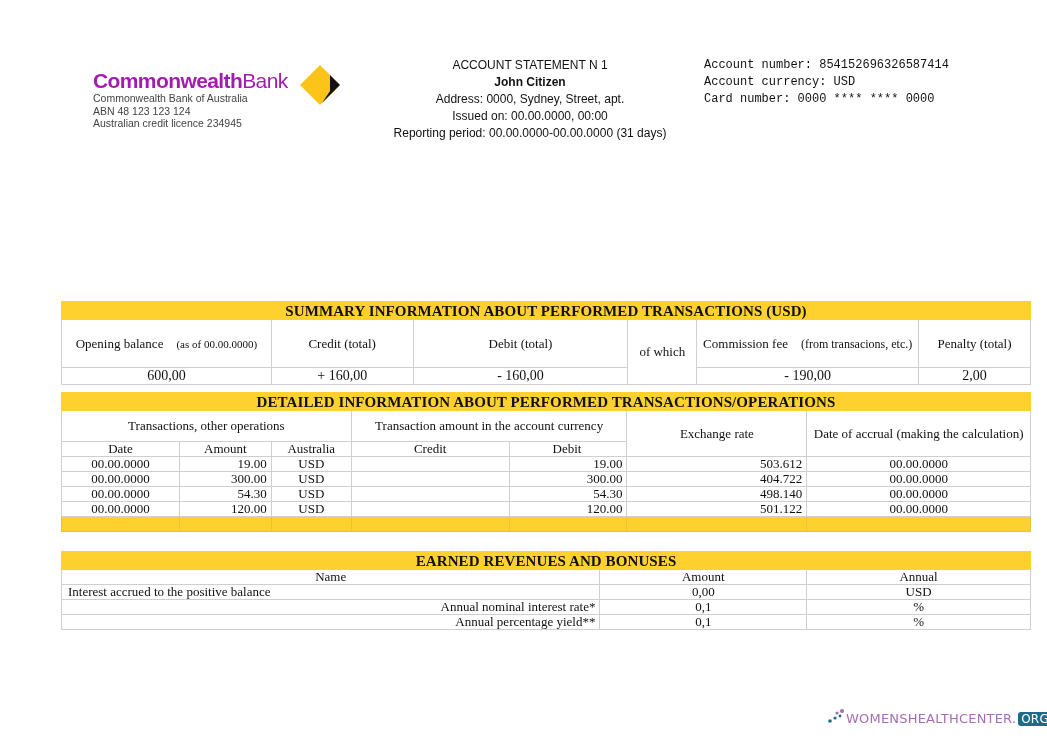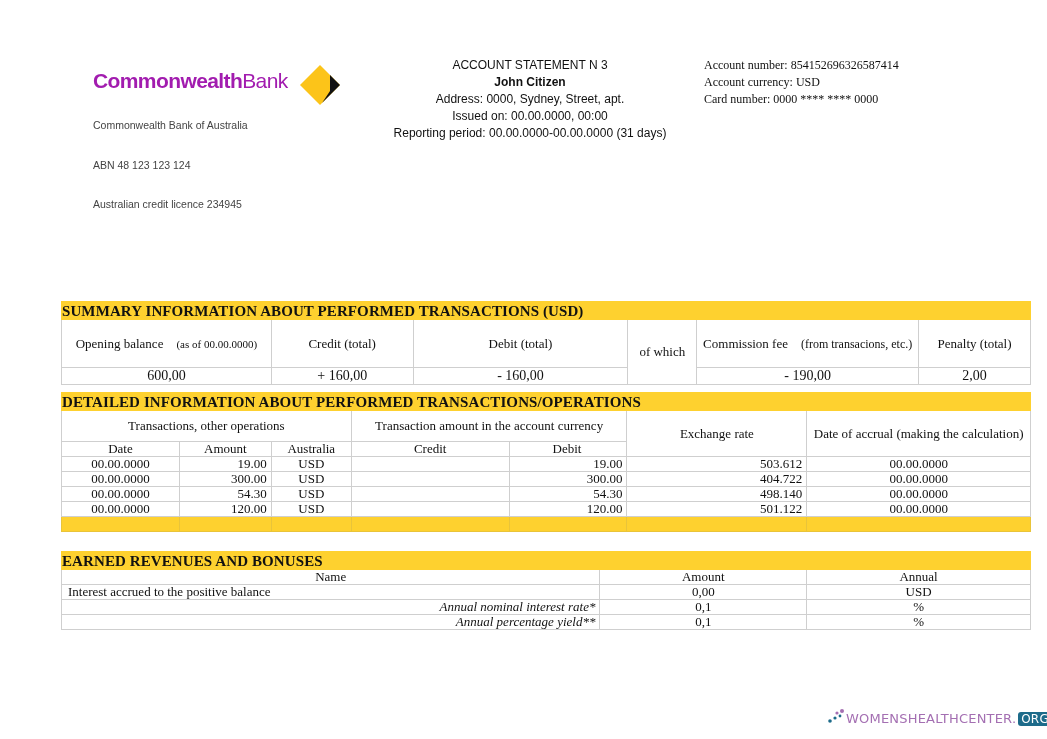--- a/index.html
+++ b/index.html
@@ -4,37 +4,37 @@
 <style>
   html, body { margin:0; padding:0; background:#ffffff; }
   body { width:1047px; height:739px; position:relative; overflow:hidden; color:#111; }
   .abs { position:absolute; }
 
   
   .logo { left:93px; top:70px; }
   .logo-word { font-family:"Liberation Sans", sans-serif; font-size:21px; letter-spacing:-0.6px; line-height:22px; color:#a21caf; white-space:nowrap; }
   .logo-word b { font-weight:900; }
   .logo-word span.light { font-weight:400; }
-  .logo-sub { font-family:"Liberation Sans", sans-serif; font-size:10.5px; line-height:12.5px; color:#444;margin-top:27px; }
+  .logo-sub { font-family:"Liberation Sans", sans-serif; font-size:10.5px; line-height:12.5px; color:#444; }
   .diamond { left:300px; top:65px; width:40px; height:40px; }
 
   
   .hdr-center { left:380px; top:57px; width:300px; text-align:center; font-family:"Liberation Sans", sans-serif; font-size:12px; line-height:17px; color:#111; }
   .hdr-center .name { font-weight:bold; }
-  .hdr-right { left:704px; top:57px; font-family:Liberation Serif, serif; font-size:12px; line-height:17px; color:#111; }
+  .hdr-right { left:704px; top:57px; font-family:Liberation Mono, monospace; font-size:12px; line-height:17px; color:#111; }
 
   
   table { border-collapse:collapse; font-family:"Liberation Serif", serif; color:#111; }
   td { border:1px solid #cfcfcf; padding:0 4px; font-size:13px; line-height:14px; }
   .ybar td, td.ybar { background:#fed12f; border-color:#fed12f; }
-  .title-cell { font-weight:bold; font-size:15px; letter-spacing:0.1px; height:17px; padding:0; }
+  .title-cell { text-align:center; font-weight:bold; font-size:15px; letter-spacing:0.1px; height:17px; padding:0; }
   .c { text-align:center; }
   .r { text-align:right; }
   .l { text-align:left; }
-  .it { font-style:italic; }
+  .it { }
   .small { font-size:12px; }
 
   #summary { left:61px; top:301px; width:970px; }
   #detailed { left:61px; top:392px; width:970px; }
   #earned { left:61px; top:551px; width:970px; }
 
   .watermark { left:828px; top:708px; font-family:"DejaVu Sans", sans-serif; font-size:13px; color:#a46fb2; letter-spacing:0.2px; white-space:nowrap; }
   .wm-org { background:#1d6b8a; color:#fff; padding:0 3px; border-radius:3px; font-size:12px; margin-left:2px; }
 </style>
 </head>
@@ -45,21 +45,21 @@
   <div class="logo-sub">Commonwealth Bank of Australia</div>
   <div class="logo-sub">ABN 48 123 123 124</div>
   <div class="logo-sub">Australian credit licence 234945</div>
 </div>
 <svg class="abs diamond" viewBox="0 0 40 40">
   <polygon points="20,0 40,20 20,40 0,20" fill="#fcc419"></polygon>
   <polygon points="30,10 40,20 22,38 30,26" fill="#111"></polygon>
 </svg>
 
 <div class="abs hdr-center">
-  <div>ACCOUNT STATEMENT N 3</div>
+  <div>ACCOUNT STATEMENT N 1</div>
   <div class="name">John Citizen</div>
   <div>Address: 0000, Sydney, Street, apt.</div>
   <div>Issued on: 00.00.0000, 00:00</div>
   <div>Reporting period: 00.00.0000-00.00.0000 (31 days)</div>
 </div>
 
 <div class="abs hdr-right">
   <div>Account number: 854152696326587414</div>
   <div>Account currency: USD</div>
   <div>Card number: 0000 **** **** 0000</div>

